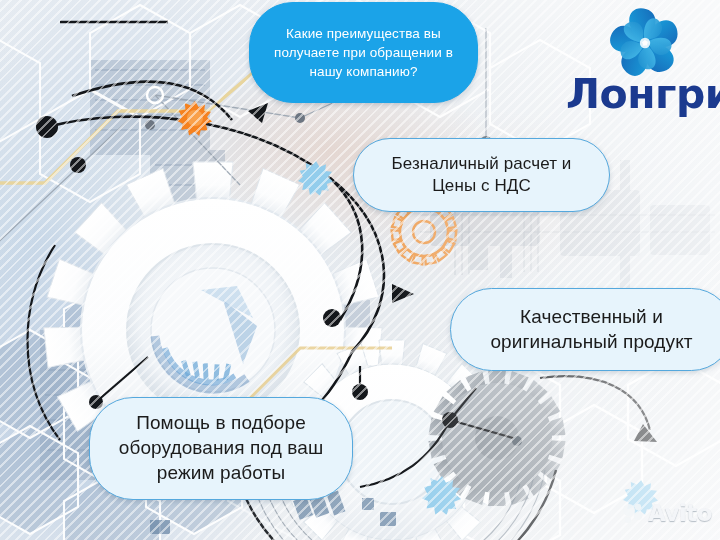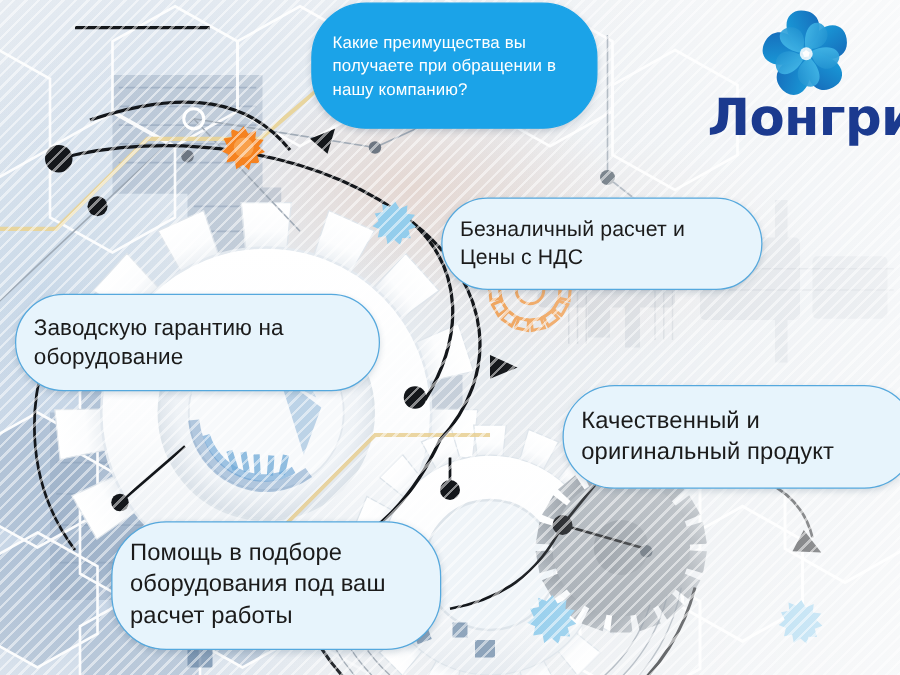--- a/index.html
+++ b/index.html
@@ -44,39 +44,38 @@
   }
 
   
   .art{position:absolute;inset:0;width:720px;height:540px;pointer-events:none;}
 
   
   .bubble{
     position:absolute;
     box-sizing:border-box;
     display:flex;align-items:center;justify-content:center;
-    text-align:left;
+    text-align:center;
     border-radius:44px;
     letter-spacing:.1px;
   }
   .bubble-primary{
     background:#1ba3e8;
     color:#ffffff;
     border:1px solid #1ba3e8;
     box-shadow:0 2px 5px rgba(40,70,100,.22);
     font-size:13.5px;
     line-height:1.42;
   }
   .bubble-light{
     background:#e7f4fc;
     border:1.6px solid #55a8dd;
     color:#1b1b1b;
     box-shadow:0 2px 5px rgba(40,70,100,.18);
     line-height:1.30;
-    margin-top:20px;
   }
   .bubble-light .txt{display:block;padding:0 14px;}
   .bubble-primary .txt{display:block;padding:0 16px;}
 
   #bubble-question{left:249px;top:2px;width:229px;height:101px;}
   #bubble-cashless{left:353px;top:138px;width:257px;height:74px;font-size:17px;}
   #bubble-warranty{left:12px;top:215px;width:292px;height:78px;font-size:18px;}
   #bubble-quality{left:450px;top:288px;width:283px;height:83px;font-size:19px;}
   #bubble-help{left:89px;top:397px;width:264px;height:103px;font-size:19px;}
 
@@ -417,30 +416,27 @@
   <div class="bg-layer bg-vignette"></div>
 
   <div class="bubble bubble-primary" id="bubble-question">
     <span class="txt">Какие преимущества вы получаете при обращении в нашу компанию?</span>
   </div>
 
   <div class="bubble bubble-light" id="bubble-cashless">
     <span class="txt">Безналичный расчет и Цены с НДС</span>
   </div>
 
-  <div class="bubble bubble-light" id="bubble-warranty">
-    <span class="txt">Заводскую гарантию на оборудование</span>
-  </div>
 
   <div class="bubble bubble-light" id="bubble-quality">
     <span class="txt">Качественный и оригинальный продукт</span>
   </div>
 
   <div class="bubble bubble-light" id="bubble-help">
-    <span class="txt">Помощь в подборе оборудования под ваш расчет работы</span>
+    <span class="txt">Помощь в подборе оборудования под ваш режим работы</span>
   </div>
 
   <div id="logo">
     <svg id="logo-mark" viewBox="0 0 100 100">
       <defs>
         <linearGradient id="pet1" x1="0" y1="0" x2="1" y2="1">
           <stop offset="0%" stop-color="#1aa7e0"></stop>
           <stop offset="100%" stop-color="#1668b8"></stop>
         </linearGradient>
         <linearGradient id="pet2" x1="0" y1="0" x2="1" y2="1">
@@ -462,14 +458,23 @@
           <path d="M2,-4 C 14,-28 34,-26 33,-10 C 32,2 19,6 9,0 C 4,-2 2,-2 2,-4 Z" transform="rotate(180)"></path>
           <path d="M2,-4 C 14,-28 34,-26 33,-10 C 32,2 19,6 9,0 C 4,-2 2,-2 2,-4 Z" transform="rotate(252)"></path>
           <path d="M2,-4 C 14,-28 34,-26 33,-10 C 32,2 19,6 9,0 C 4,-2 2,-2 2,-4 Z" transform="rotate(324)"></path>
         </g>
         <circle cx="0" cy="0" r="7" fill="#ffffff" opacity=".85"></circle>
       </g>
     </svg>
     <div id="logo-text">Лонгри</div>
   </div>
 
+  <div id="avito">
+    <svg width="22" height="22" viewBox="0 0 22 22">
+      <circle cx="7" cy="8" r="6" fill="#f2f5f8" opacity=".95"></circle>
+      <circle cx="16" cy="5" r="3.2" fill="#f2f5f8" opacity=".95"></circle>
+      <circle cx="16" cy="14" r="4.2" fill="#f2f5f8" opacity=".95"></circle>
+      <circle cx="6" cy="18" r="3" fill="#f2f5f8" opacity=".95"></circle>
+    </svg>
+    <span class="wm-text">Avito</span>
+  </div>
 
 </div>
 
 </body></html>

